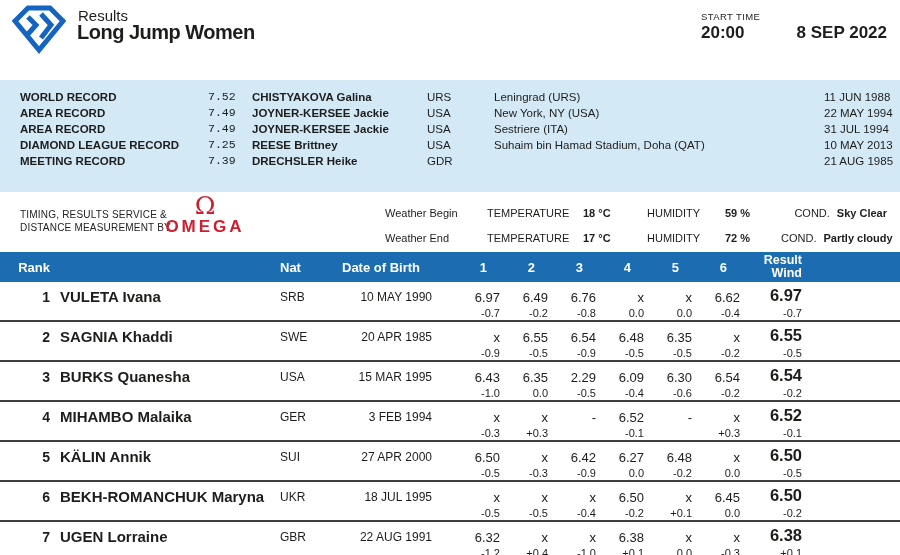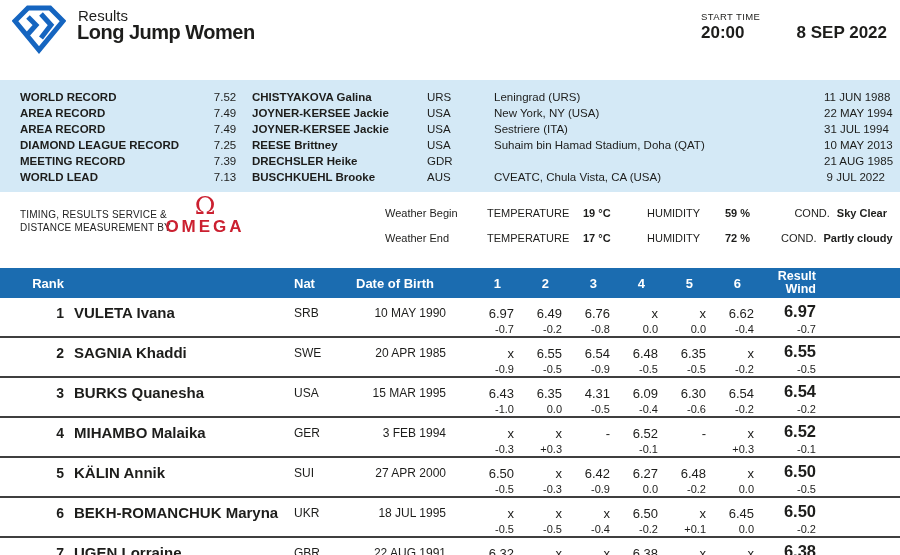--- a/index.html
+++ b/index.html
@@ -16,45 +16,45 @@
   .starttime-label { position:absolute; left:701px; top:11px; font-size:9.5px; letter-spacing:0.4px; }
   .starttime-value { position:absolute; left:701px; top:23px; font-size:17px; font-weight:bold; }
   .event-date { position:absolute; right:13px; top:23px; font-size:17px; font-weight:bold; }
   
   .records { height:112px; background:#d4e9f6; padding:9px 15px 7px 20px; }
   .record-row {
     display:grid; grid-template-columns:188px 34px 176px 76px 330px 1fr;
     font-size:11.5px; line-height:16px; height:16px; white-space:nowrap;
   }
   .rec-label { font-weight:bold; }
-  .rec-mark { text-align:center; }
+  .rec-mark { text-align:left;font-family:Liberation Mono, monospace; }
   .rec-name { font-weight:bold; padding-left:10px; }
   .rec-nat { padding-left:9px; }
   .rec-venue { }
   .rec-date { text-align:right; }
   
-  .service { height:76px; position:relative; }
+  .service { height:60px; position:relative; }
   .service-text { position:absolute; left:20px; top:16px; font-size:10px; line-height:13px; letter-spacing:0.2px; color:#222; }
   .omega { position:absolute; left:152px; top:1px; width:106px; text-align:center; color:#cb2030; line-height:1; }
   .omega-sym { font-size:25px; font-family:"DejaVu Serif", serif; }
   .omega-word { font-size:17px; font-weight:bold; letter-spacing:3px; margin-top:0; }
   .weather-row {
     position:absolute; left:385px; right:13px; display:grid;
     grid-template-columns:102px 96px 64px 78px 56px 1fr;
     font-size:11px; white-space:nowrap; align-items:baseline;
   }
   .weather-row.begin { top:15px; }
   .weather-row.end { top:40px; }
   .w-val { font-weight:bold; }
   .w-cond { display:flex; justify-content:flex-end; gap:7px; }
   
   .grid-cols {
     display:grid;
     grid-template-columns:40px 230px 62px 92px 66px 48px 48px 48px 48px 48px 62px 1fr;
-    padding:0 24px;
+    padding:0 10px;
   }
   .thead {
     height:30px; background:#1b6cb0; color:#ffffff; font-weight:bold; font-size:13px;
     align-items:center;
   }
   .h-rank { grid-column:1; text-align:right; }
   .h-name { grid-column:2; padding-left:10px; }
   .h-nat { grid-column:3; }
   .h-dob { grid-column:4; }
   .h-a { text-align:right; padding-right:13px; }
@@ -130,44 +130,36 @@
 
     <div class="record-row">
       <div class="rec-label">MEETING RECORD</div>
       <div class="rec-mark">7.39</div>
       <div class="rec-name">DRECHSLER Heike</div>
       <div class="rec-nat">GDR</div>
       <div class="rec-venue"></div>
       <div class="rec-date">21 AUG 1985</div>
     </div>
 
-    <div class="record-row">
-      <div class="rec-label">WORLD LEAD</div>
-      <div class="rec-mark">7.13</div>
-      <div class="rec-name">BUSCHKUEHL Brooke</div>
-      <div class="rec-nat">AUS</div>
-      <div class="rec-venue">CVEATC, Chula Vista, CA (USA)</div>
-      <div class="rec-date">9 JUL 2022</div>
-    </div>
 
 </div>
 
 <div class="service">
   <div class="service-text">
     <div>TIMING, RESULTS SERVICE &amp;</div>
     <div>DISTANCE MEASUREMENT BY</div>
   </div>
   <div class="omega">
     <div class="omega-sym">Ω</div>
     <div class="omega-word">OMEGA</div>
   </div>
   <div class="weather-row begin">
     <div>Weather Begin</div>
     <div>TEMPERATURE</div>
-    <div class="w-val">19 °C</div>
+    <div class="w-val">18 °C</div>
     <div>HUMIDITY</div>
     <div class="w-val">59 %</div>
     <div class="w-cond">
       <span>COND.</span>
       <span class="w-val">Sky Clear</span>
     </div>
   </div>
   <div class="weather-row end">
     <div>Weather End</div>
     <div>TEMPERATURE</div>
@@ -241,21 +233,21 @@
       <div class="c wres">-0.5</div>
     </div>
 
     <div class="row grid-cols">
       <div class="c rank">3</div>
       <div class="c name">BURKS Quanesha</div>
       <div class="c nat">USA</div>
       <div class="c dob">15 MAR 1995</div>
       <div class="c a a1">6.43</div>
       <div class="c a a2">6.35</div>
-      <div class="c a a3">4.31</div>
+      <div class="c a a3">2.29</div>
       <div class="c a a4">6.09</div>
       <div class="c a a5">6.30</div>
       <div class="c a a6">6.54</div>
       <div class="c res">6.54</div>
       <div class="c w w1">-1.0</div>
       <div class="c w w2">0.0</div>
       <div class="c w w3">-0.5</div>
       <div class="c w w4">-0.4</div>
       <div class="c w w5">-0.6</div>
       <div class="c w w6">-0.2</div>

